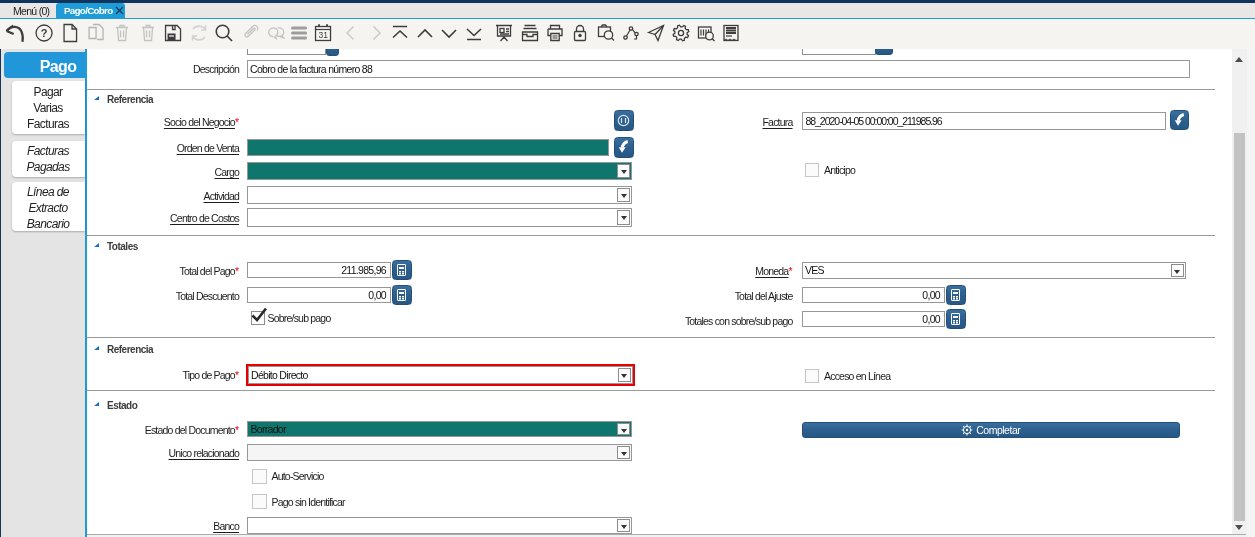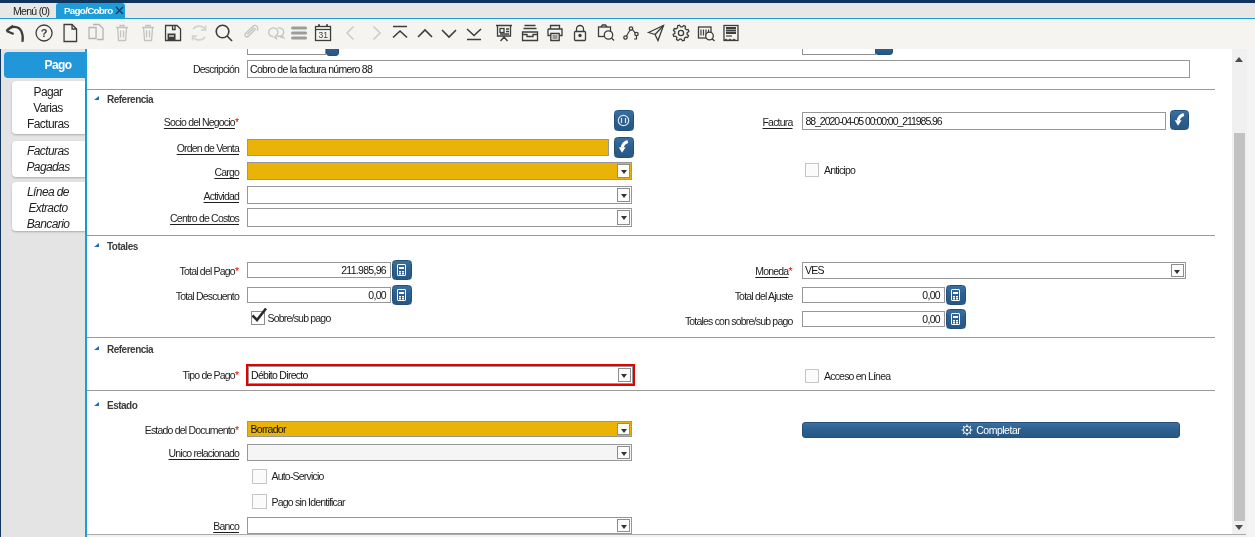--- a/index.html
+++ b/index.html
@@ -4,21 +4,21 @@
 <style>
 html,body{margin:0;padding:0}
 #root{position:relative;width:1255px;height:537px;background:#fff;overflow:hidden;
   font-family:"Liberation Sans",sans-serif;font-size:11px;color:#1d1d1d}
 .abs{position:absolute}
 .lbl{position:absolute;font-size:10.5px;letter-spacing:-0.8px;color:#1d1d1d;text-align:right;white-space:nowrap;line-height:11px}
 .un{text-decoration:underline;text-underline-offset:2px}
 .rq{color:#e8000d;letter-spacing:0}
 .box{position:absolute;background:#fff;border:1px solid #979797;font-size:10.5px;letter-spacing:-0.7px;color:#111;
   padding:0 0 0 2.5px;display:flex;align-items:center;white-space:nowrap;overflow:hidden;box-sizing:border-box}
-.ro{background:#eab308}
+.ro{background:#0f766e}
 .num{justify-content:flex-end;padding:0 4px 0 0}
 .dd{position:absolute;right:1px;top:1px;bottom:1px;width:13px;border:1px solid #8d8d8d;background:#fcfcfc;box-sizing:border-box}
 .dd:after{content:"";position:absolute;left:2.5px;top:5px;border:3.5px solid transparent;border-top:4px solid #333}
 .btn{position:absolute;background:linear-gradient(#3a6f9e 0%,#2d6090 45%,#275884 100%);border:1px solid #23507b;border-radius:3.5px;box-sizing:border-box;display:flex;align-items:center;justify-content:center}
 .chk{position:absolute;width:14px;height:14px;background:#fbfbfb;border:1px solid #c6c6c6;box-sizing:border-box}
 .clb{position:absolute;font-size:10.5px;letter-spacing:-0.8px;color:#1d1d1d;white-space:nowrap;line-height:11px}
 .sep{position:absolute;left:87px;width:1128px;height:1px;background:#9b9b9b}
 .hdr{position:absolute;font-weight:bold;font-size:10px;letter-spacing:-0.5px;color:#3c3c3c;white-space:nowrap}
 .tri{position:absolute;width:0;height:0;border-left:5px solid transparent;border-bottom:4.5px solid #1a6fc0}
 svg{display:block}
@@ -176,21 +176,21 @@
             <path d="M3,17.5 l2,-1.5 2,1.5 2,-1.5 2,1.5 2,-1.5 2,1.5" stroke-width="1"></path>
           </g>
 </g>
 </svg>
 </div>
 
 <div class="abs" style="left:0;top:48.6px;width:87px;height:488.4px;background:#e4e4e4"></div>
 <div class="abs" style="left:0;top:48.6px;width:1px;height:488.4px;background:#12365c"></div>
 <div class="abs" style="left:84.5px;top:48.6px;width:2.2px;height:488.4px;background:#1e9cd8"></div>
 <div class="abs" style="left:4px;top:52px;width:81px;height:26px;background:#2196d9;border-radius:4px 0 0 4px"></div>
-<div class="abs" style="left:30px;top:58px;width:56px;font-size:12px;font-weight:bold;letter-spacing:-0.6px;color:#fff;text-align:center">Pago</div>
+<div class="abs" style="left:30px;top:58px;width:56px;font-size:16px;font-weight:bold;letter-spacing:-0.6px;color:#fff;text-align:center">Pago</div>
 <div class="abs" style="left:11.5px;top:81px;width:73px;height:53px;background:#fff;border-radius:4px 0 0 4px;box-shadow:0 1px 2px rgba(0,0,0,.25)"></div>
 <div class="abs" style="left:11.5px;top:83.5px;width:73px;font-size:12px;letter-spacing:-0.6px;color:#222;text-align:center;line-height:16.2px">Pagar<br>Varias<br>Facturas</div>
 <div class="abs" style="left:11.5px;top:140.8px;width:73px;height:36px;background:#fff;border-radius:4px 0 0 4px;box-shadow:0 1px 2px rgba(0,0,0,.25)"></div>
 <div class="abs" style="left:11.5px;top:142.8px;width:73px;font-size:12px;font-style:italic;letter-spacing:-0.6px;color:#222;text-align:center;line-height:16.2px">Facturas<br>Pagadas</div>
 <div class="abs" style="left:11.5px;top:182.2px;width:73px;height:48.5px;background:#fff;border-radius:4px 0 0 4px;box-shadow:0 1px 2px rgba(0,0,0,.25)"></div>
 <div class="abs" style="left:11.5px;top:183.5px;width:73px;font-size:12px;font-style:italic;letter-spacing:-0.6px;color:#222;text-align:center;line-height:16.2px">Línea de<br>Extracto<br>Bancario</div>
 
 <div class="abs" style="left:1232px;top:48.6px;width:23px;height:488.4px;background:#f1f0f0"></div>
 <div class="abs" style="left:1247px;top:48.6px;width:8px;height:488.4px;background:#f5f4f4"></div>
 <div class="abs" style="left:1235px;top:56.5px;width:0;height:0;border:4.5px solid transparent;border-bottom:5px solid #4d4d4d;border-top:none"></div>

